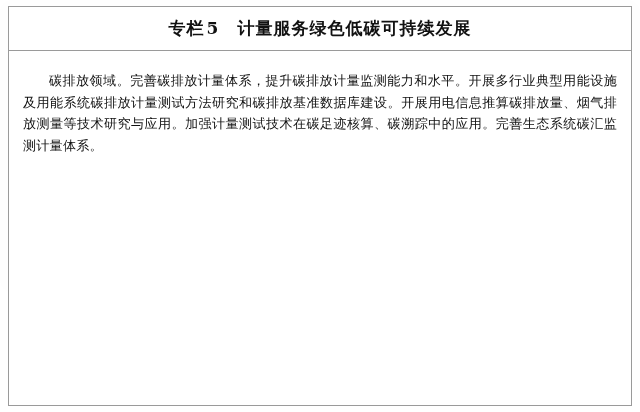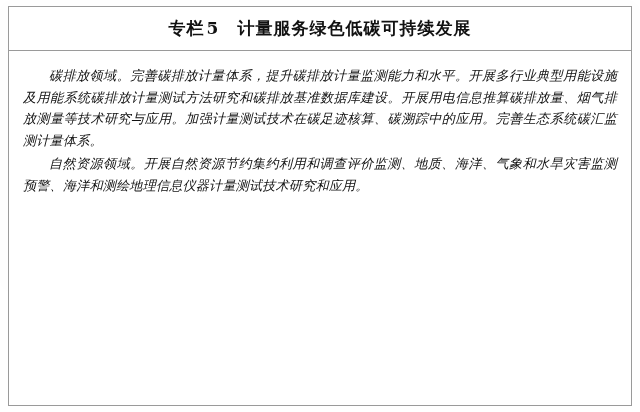--- a/index.html
+++ b/index.html
@@ -51,27 +51,26 @@
     letter-spacing: 1px;
     white-space: nowrap;
   }
   .title .num {
     margin-left: 2px;
     margin-right: 18px;
   }
   .body {
     position: absolute;
     left: 0;
-    top: 52px;
+    top: 45px;
     width: 100%;
     height: 353px;
     box-sizing: border-box;
-    padding: 6px 14px 4px 14px;
+    padding: 18px 14px 4px 14px;
     overflow: hidden;
-    font-style: italic;
   }
   p.para {
     margin: 0 0 2px 0;
     font-family: "DejaVu Serif", serif;
     font-size: 13.1px;
     line-height: 21.5px;
     color: #111111;
     text-align: justify;
     text-justify: inter-ideograph;
     text-indent: 26px;
@@ -88,17 +87,16 @@
   <div class="box">
 
     <div class="title-wrap">
       <div class="title">
         <span>专栏</span><span class="num">5</span><span>计量服务绿色低碳可持续发展</span>
       </div>
     </div>
 
     <div class="body">
       <p class="para">碳排放领域。完善碳排放计量体系，提升碳排放计量监测能力和水平。开展多行业典型用能设施及用能系统碳排放计量测试方法研究和碳排放基准数据库建设。开展用电信息推算碳排放量、烟气排放测量等技术研究与应用。加强计量测试技术在碳足迹核算、碳溯踪中的应用。完善生态系统碳汇监测计量体系。</p>
-      <p class="para">自然资源领域。开展自然资源节约集约利用和调查评价监测、地质、海洋、气象和水旱灾害监测预警、海洋和测绘地理信息仪器计量测试技术研究和应用。</p>
     </div>
 
   </div>
 </div>
 
 </body></html>

